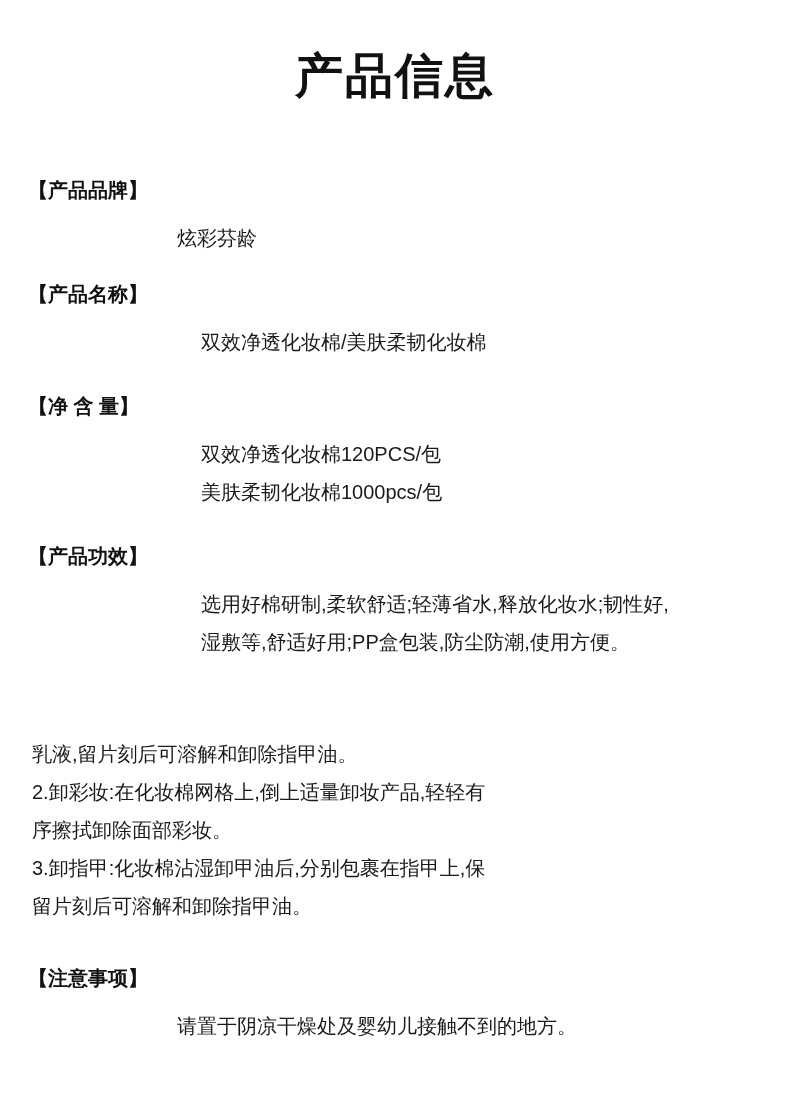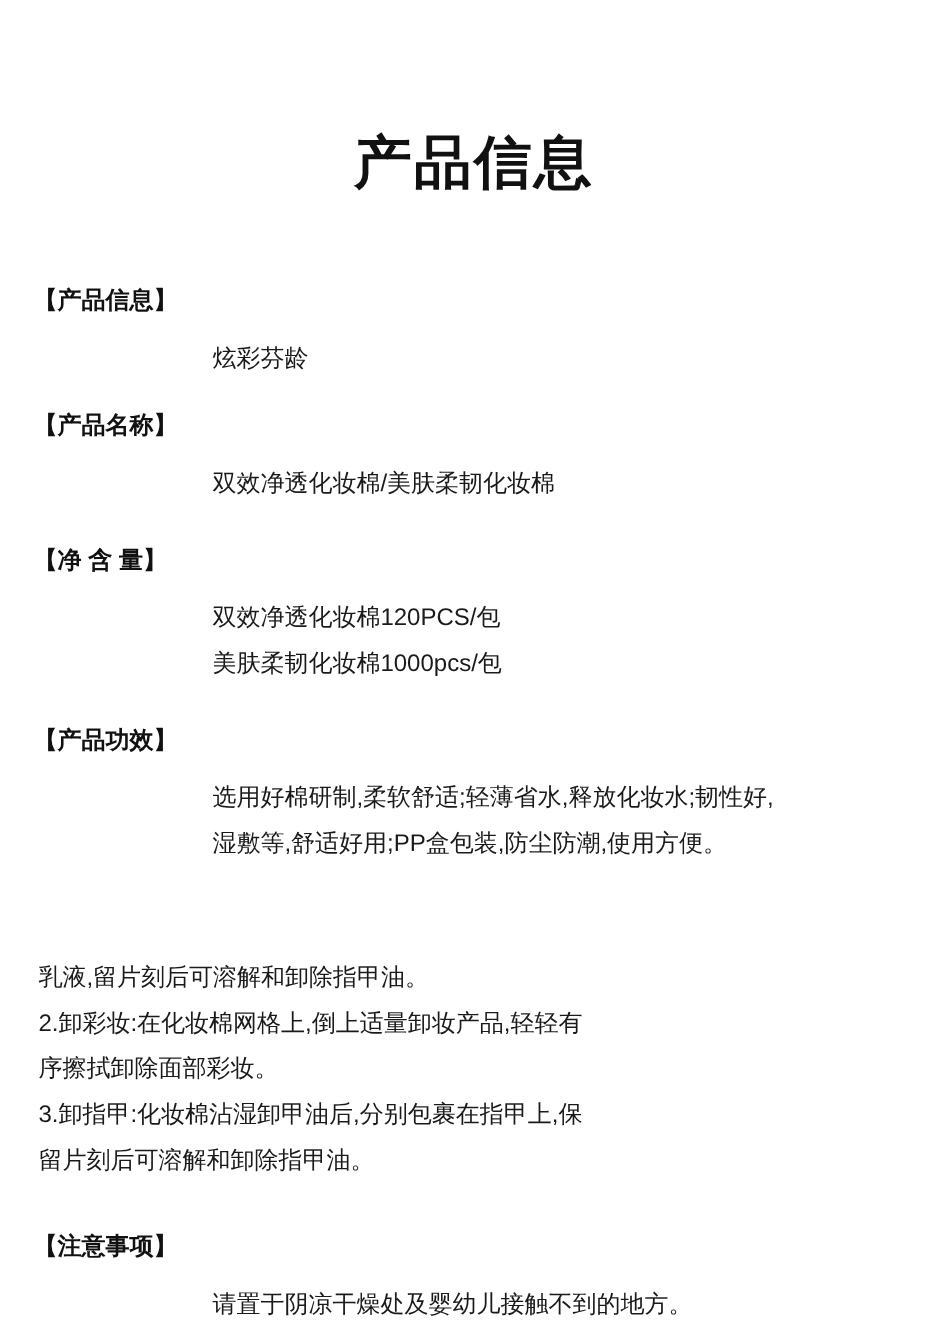--- a/index.html
+++ b/index.html
@@ -20,21 +20,21 @@
     height: 1119px;
     box-sizing: border-box;
   }
   .title {
     text-align: center;
     font-size: 48px;
     font-weight: bold;
     letter-spacing: 2px;
     color: #111111;
     margin: 0;
-    padding-top: 108px;
+    padding-top: 47px;
     line-height: 1.2;
   }
   .spec-list {
     margin: 0;
     padding: 66px 0 0 0;
     list-style: none;
   }
   .spec-row {
     display: flex;
     align-items: flex-start;
@@ -55,34 +55,34 @@
     font-size: 20px;
     color: #1a1a1a;
     line-height: 1.9;
     padding-left: 4px;
     margin-top: 48px;
   }
   .spec-value .vline {
     display: block;
   }
   .row-gap-sm { margin-bottom: 18px; }
-  .row-gap-md { margin-bottom: 26px; }
+  .row-gap-md { margin-bottom: 26px; gap: 24px; }
   .row-gap-lg { margin-bottom: 34px; }
 </style>
 </head>
 <body>
 
 <div class="page">
 
   <h1 class="title">产品信息</h1>
 
   <div class="spec-list">
 
     <div class="spec-row row-gap-sm">
-      <div class="spec-label">【产品信息】</div>
+      <div class="spec-label">【产品品牌】</div>
       <div class="spec-value">
         <span class="vline">炫彩芬龄</span>
       </div>
     </div>
 
     <div class="spec-row row-gap-md">
       <div class="spec-label">【产品名称】</div>
       <div class="spec-value">
         <span class="vline">双效净透化妆棉/美肤柔韧化妆棉</span>
       </div>

